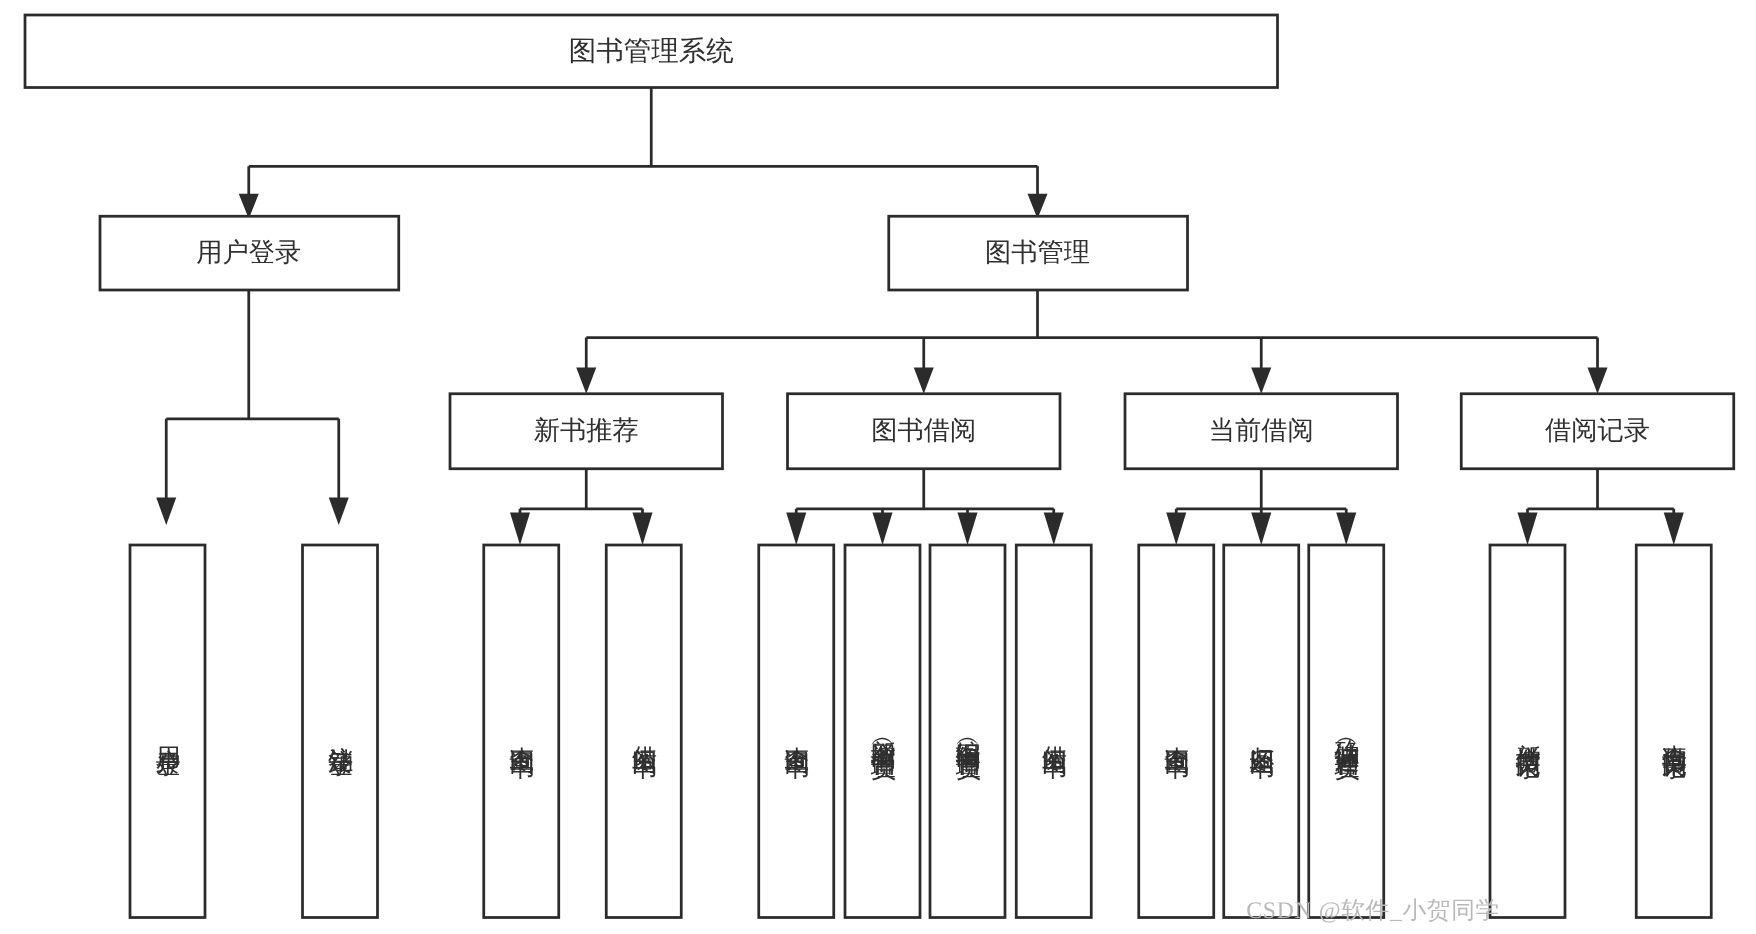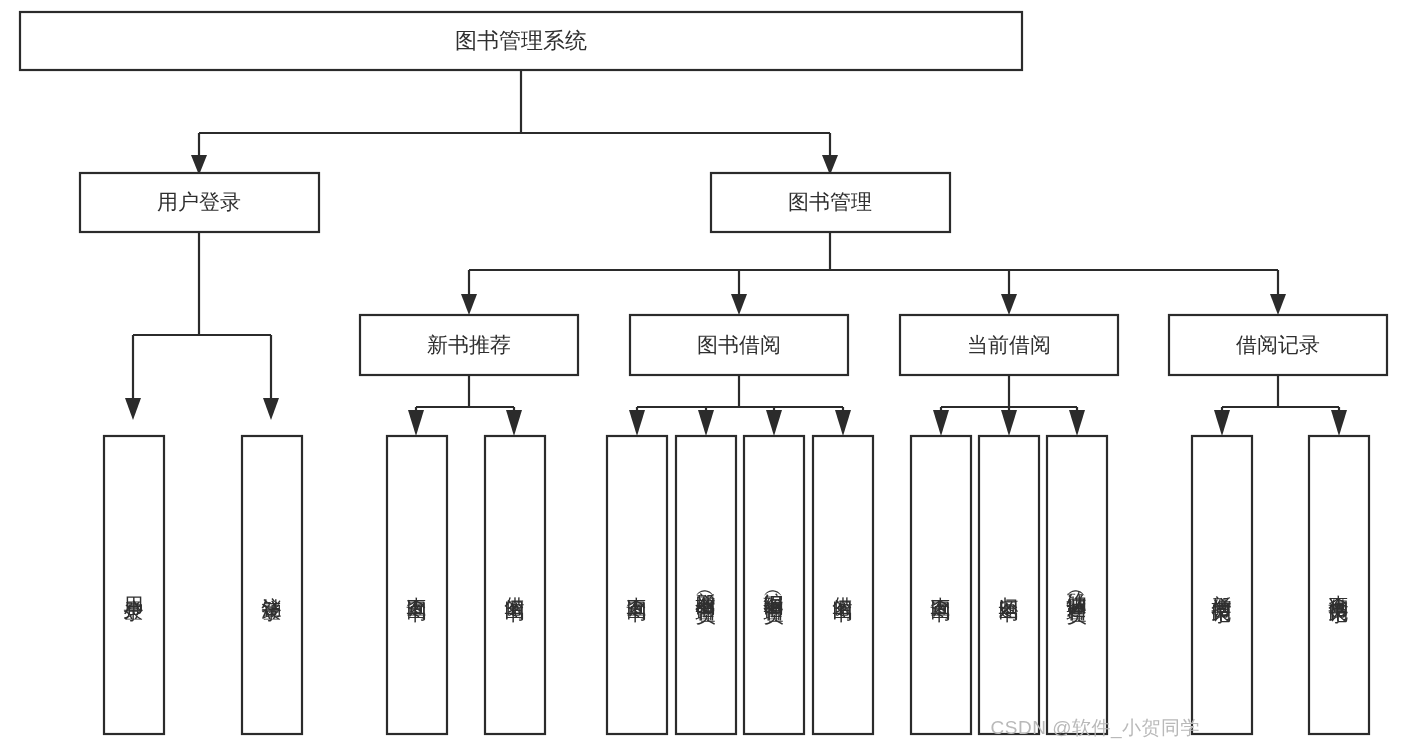--- a/index.html
+++ b/index.html
@@ -68,21 +68,21 @@
     color: #2f2f2f;
     letter-spacing: 2px;
     line-height: 1;
     white-space: nowrap;
     text-align: center;
   }
   .watermark {
     position: absolute;
     right: 10px;
     bottom: 6px;
-    font-family: Liberation Sans, sans-serif;
+    font-family: Liberation Serif, serif;
     font-size: 19px;
     color: #b9b9b9;
     letter-spacing: 0.5px;
     user-select: none;
     white-space: nowrap;
     margin-left: 32px;
   }
 </style>
 </head>
 <body>

